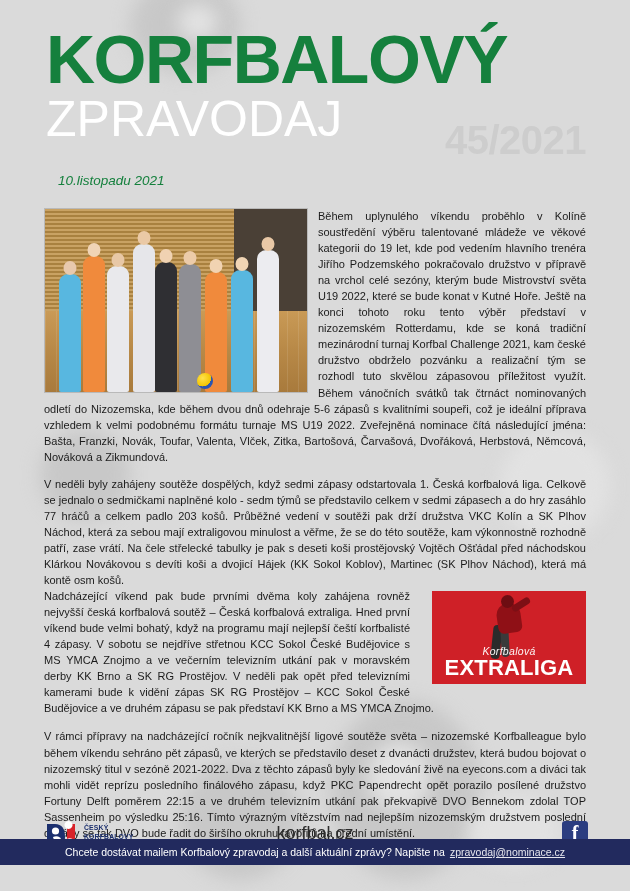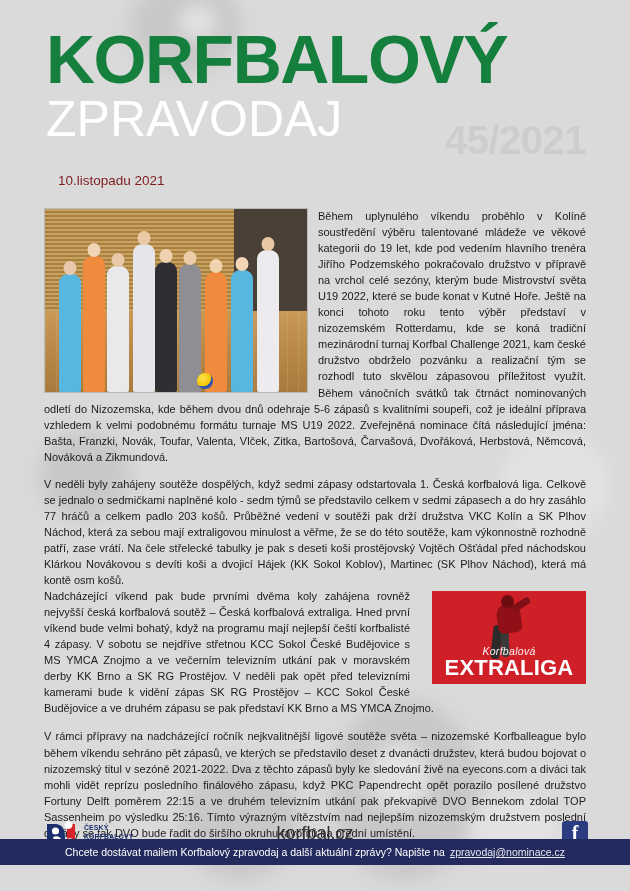--- a/index.html
+++ b/index.html
@@ -80,22 +80,23 @@
     font-size: 40px;
     letter-spacing: -0.5px;
     color: #cdcdcd;
     white-space: nowrap;
   }
   .issue-date {
     position: absolute;
     left: 58px;
     top: 173px;
     font-size: 13.5px;
-    color: #7f1d1d;
+    color: #15803d;
     white-space: nowrap;
+    font-style: italic;
   }
 
   
   .content {
     position: absolute;
     left: 0;
     top: 200px;
     width: 630px;
   }
 

